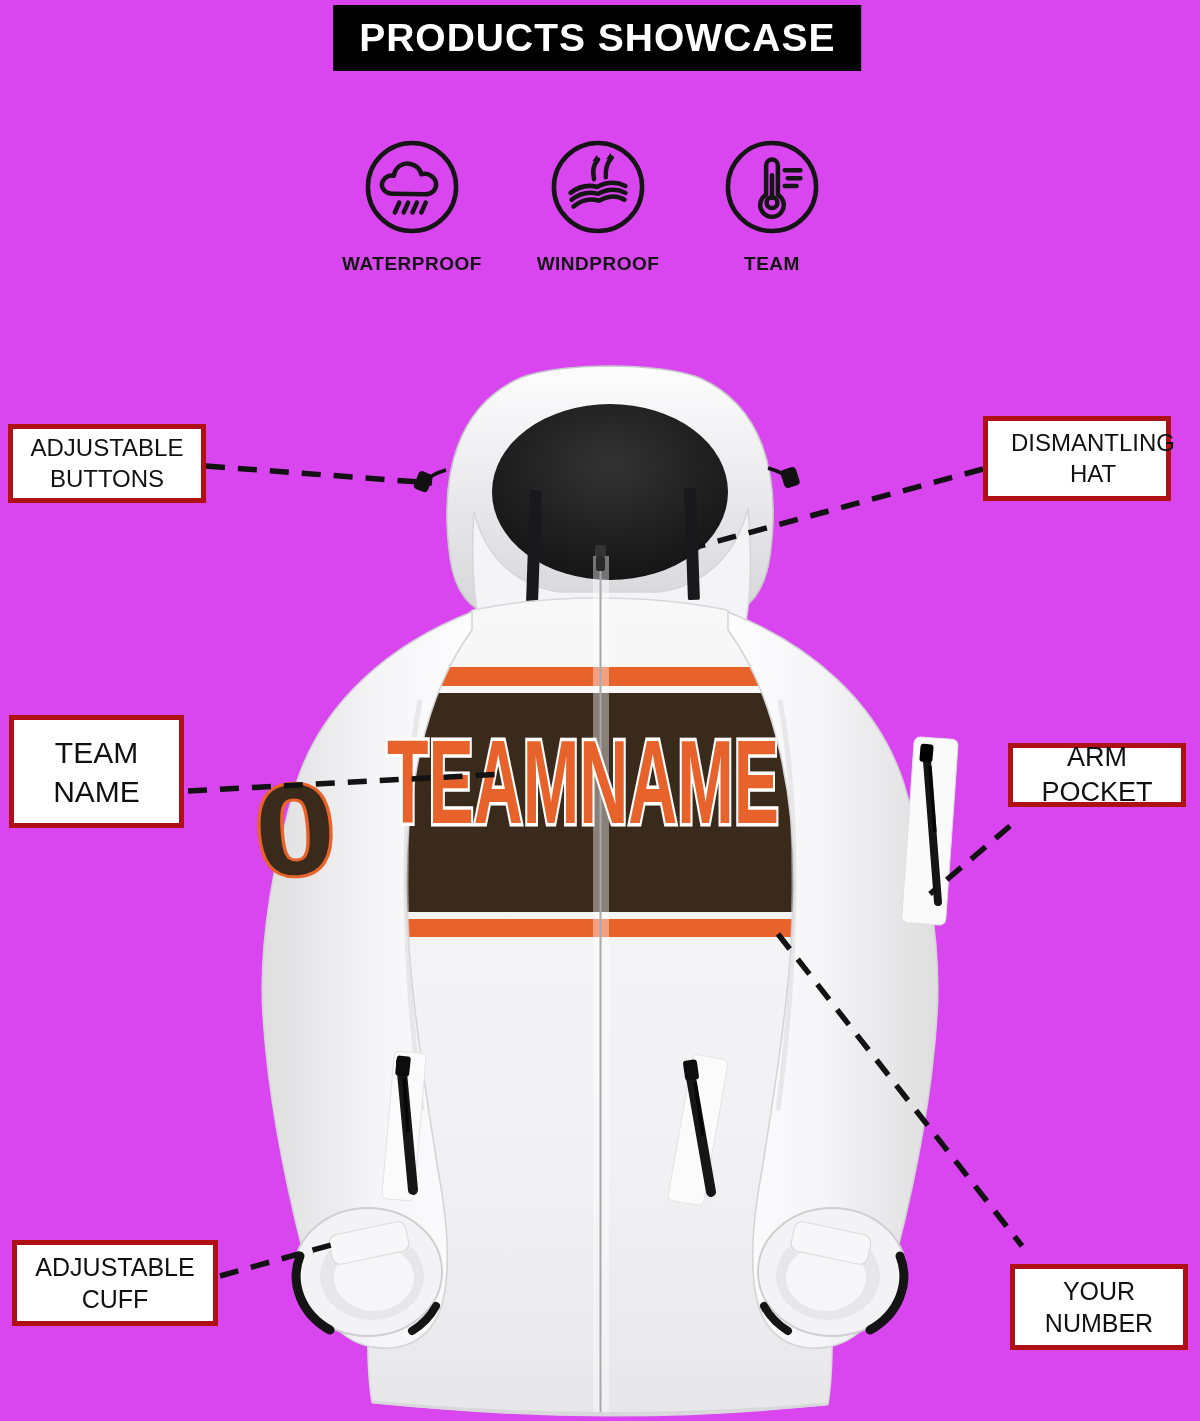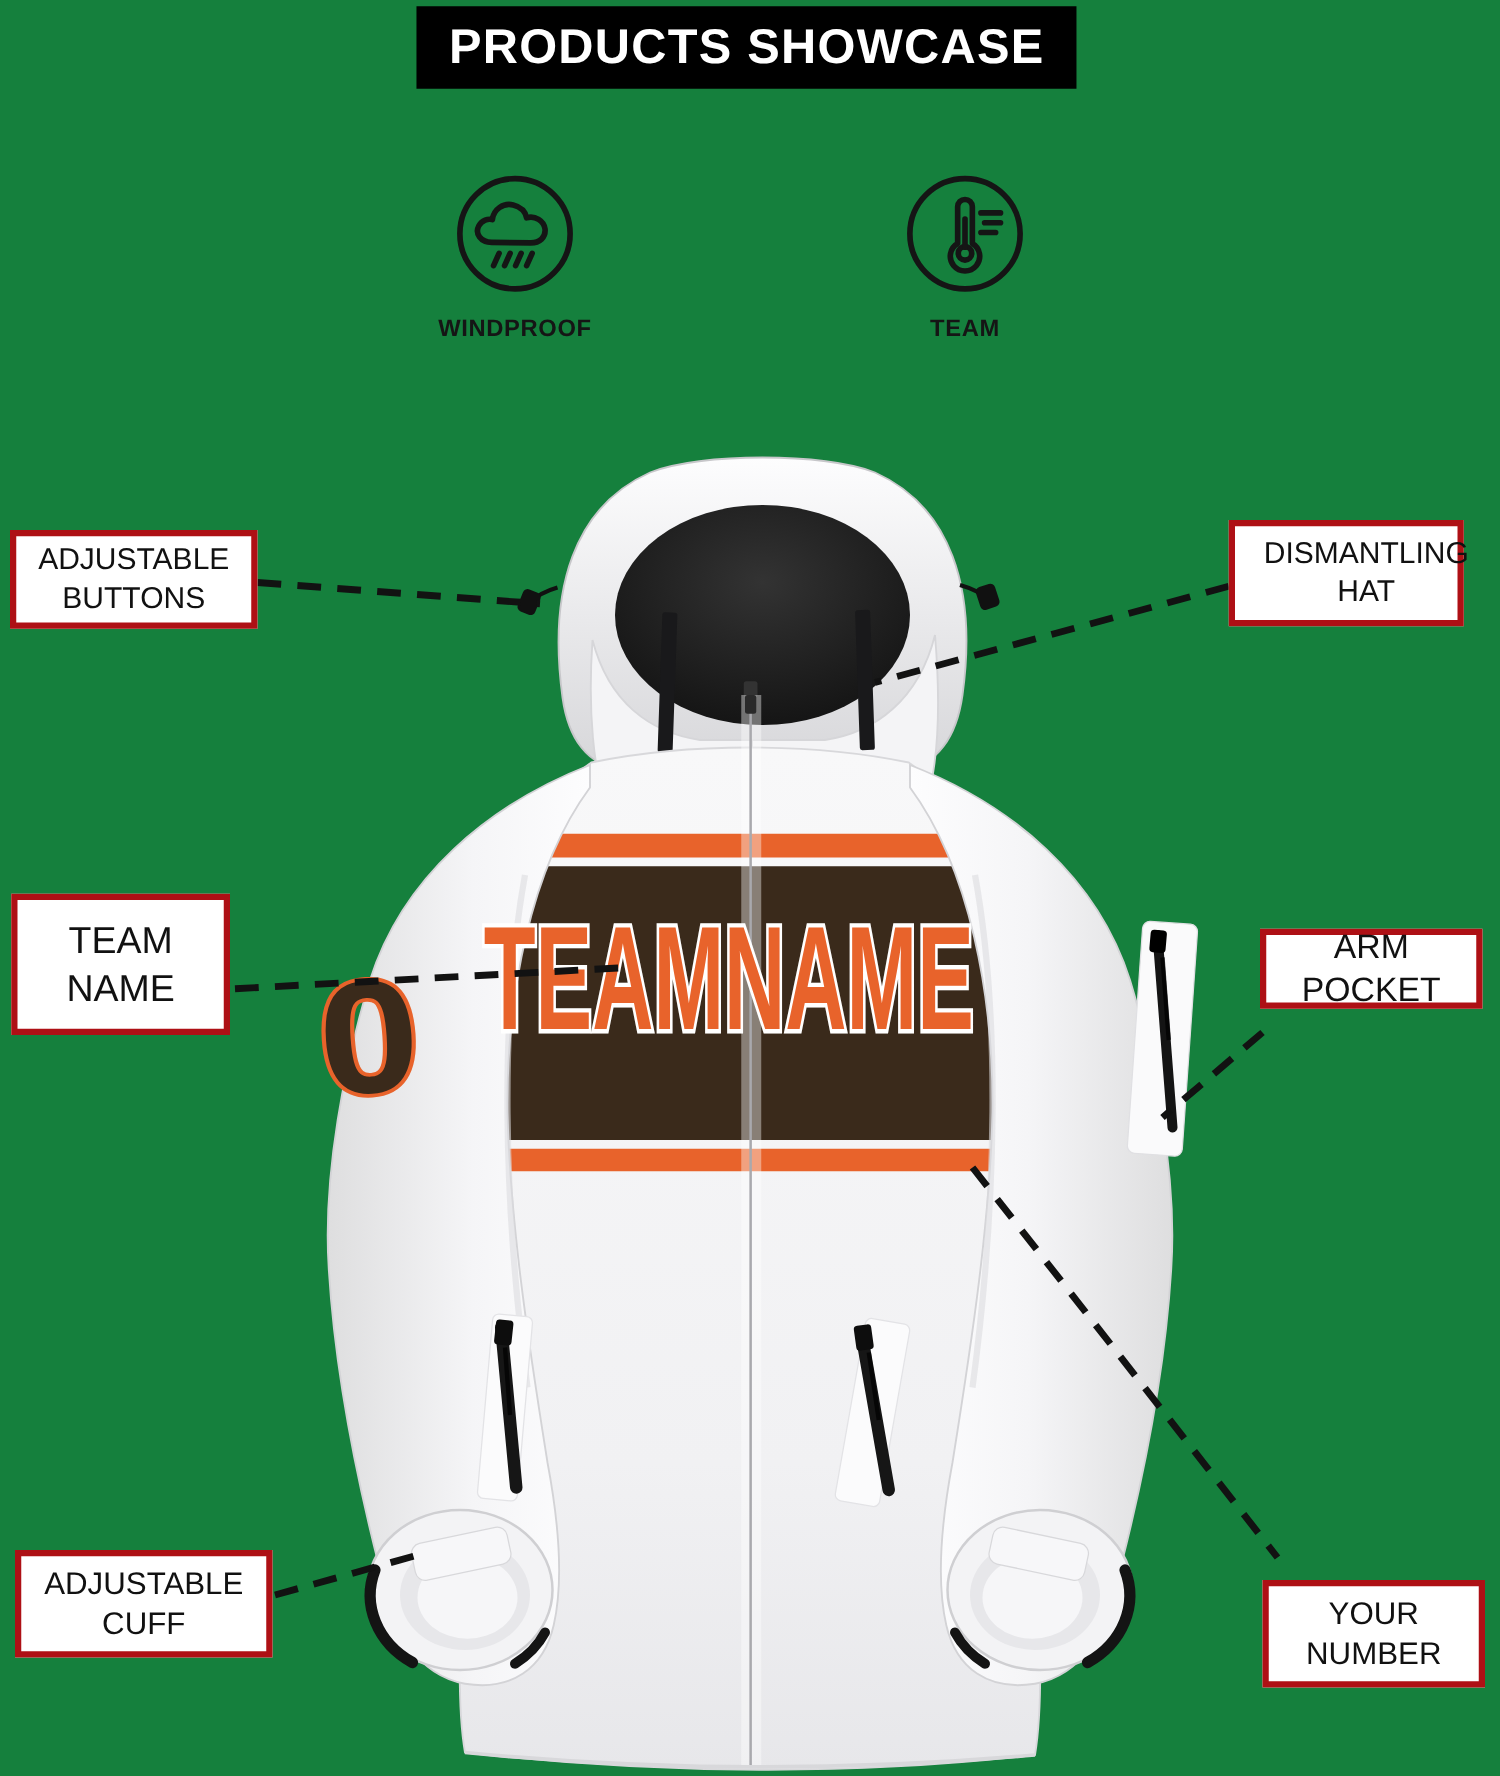--- a/index.html
+++ b/index.html
@@ -8,21 +8,21 @@
     --banner-text:#FFFFFF;
     --team-orange:#E8632B;
     --team-brown:#3A2A1B;
     --outline-white:#FFFFFF;
     --zipper-black:#161616;
     --line-black:#121212;
   }
   *{margin:0;padding:0;box-sizing:border-box;}
   body{background:#ffffff;}
   .page{
-    position:relative;width:1200px;height:1421px;background:#15803d;
+    position:relative;width:1200px;height:1421px;background:#d946ef;
     overflow:hidden;font-family:"Liberation Sans",sans-serif;color:#111;
   }
   
   .banner{
     position:absolute;top:5px;left:50%;transform:translateX(-50.5%);
     background:var(--banner-bg);color:var(--banner-text);
     font-size:39px;font-weight:700;letter-spacing:1px;
     padding:11px 26px;white-space:nowrap;
   }
   
@@ -70,23 +70,36 @@
 <div class="page">
 
   <div class="banner">PRODUCTS SHOWCASE</div>
 
   <div class="feature f0">
     <svg viewBox="0 0 100 100">
       <circle class="ico" cx="50" cy="50" r="45"></circle>
       <path class="ico" d="M31,57 C22,57 17,50 20.5,43.5 C23,39 28,37.5 31.5,38.5 C32.5,30 40.5,24.5 48.5,26.5 C54.5,28 58.5,32 59.5,37 C66.5,35 73.5,39.5 74.5,46 C75.3,53 70,57.5 63,57.5 Z"></path>
       <path class="ico" d="M37,66 L32.5,76 M46,66 L41.5,76 M55,66 L50.5,76 M64,66 L59.5,76" stroke-width="4.2"></path>
     </svg>
+    <div class="flabel">WATERPROOF</div>
+  </div>
+
+  <div class="feature f1">
+    <svg viewBox="0 0 100 100">
+      <circle class="ico" cx="50" cy="50" r="45"></circle>
+      <path class="ico" d="M22,56 Q35,46 49,50 Q64,42 78,49" stroke-width="4"></path>
+      <path class="ico" d="M23,63 Q36,53 50,57 Q65,49 78,56" stroke-width="4"></path>
+      <path class="ico" d="M25,70 Q37,60 51,64 Q66,56 77,63" stroke-width="4"></path>
+      <path class="ico" d="M46,42 Q43,30 50,22" stroke-width="3.6"></path>
+      <path class="ico" d="M58,40 Q57,28 64,20" stroke-width="3.6"></path>
+      <path d="M50,22 L44,24 L49,17 Z" fill="#151515" stroke="none"></path>
+      <path d="M64,20 L58,22 L63,15 Z" fill="#151515" stroke="none"></path>
+    </svg>
     <div class="flabel">WINDPROOF</div>
   </div>
-
 
   <div class="feature f2">
     <svg viewBox="0 0 100 100">
       <circle class="ico" cx="50" cy="50" r="45"></circle>
       <path class="ico" d="M44,58 L44,28 A6,6 0 0 1 56,28 L56,58 A12,12 0 1 1 44,58 Z" stroke-width="4"></path>
       <circle class="ico" cx="50" cy="66" r="5.5" stroke-width="3.4"></circle>
       <path class="ico" d="M50,61 L50,38" stroke-width="3.4"></path>
       <path class="ico" d="M63,33 L79,33 M66,41 L79,41 M63,49 L75,49" stroke-width="3.4"></path>
     </svg>
     <div class="flabel">TEAM</div>

